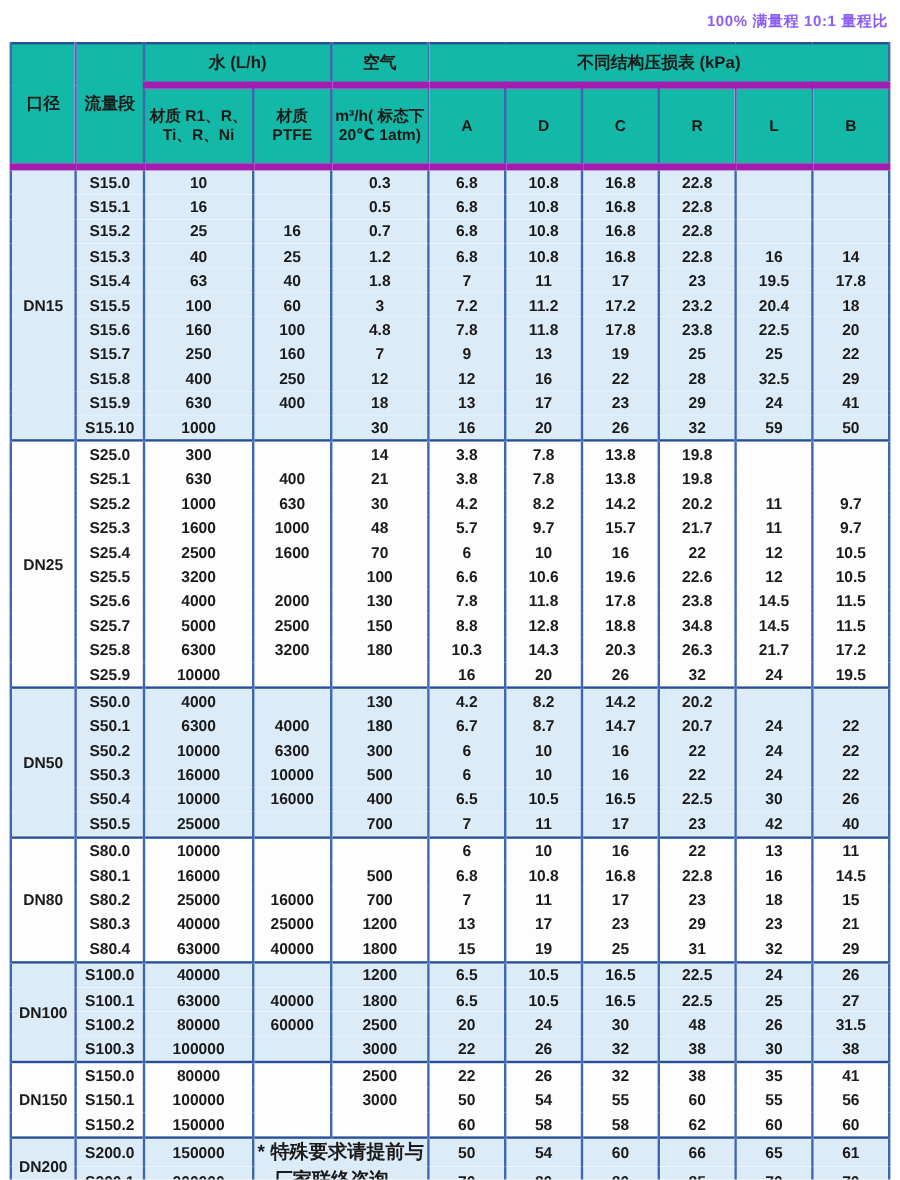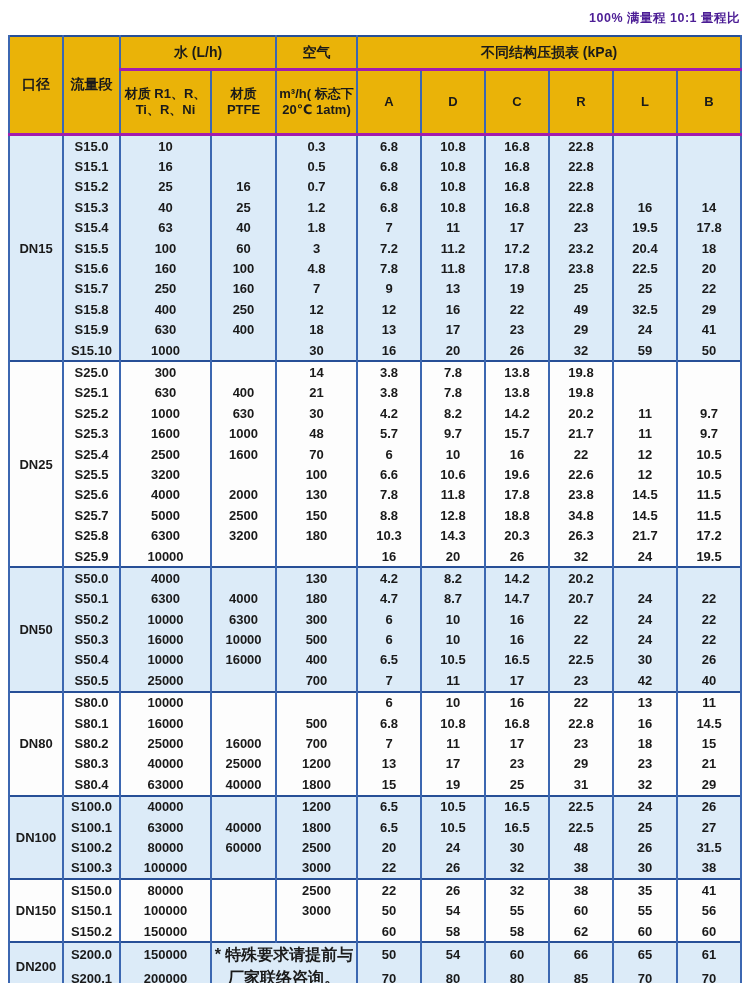--- a/index.html
+++ b/index.html
@@ -4,38 +4,38 @@
 <style>
   html,body{margin:0;padding:0;background:#ffffff;}
   body{
     width:750px;height:983px;position:relative;
     font-family:"Liberation Sans","DejaVu Sans",sans-serif;
     color:#1a1a1a;
     -webkit-font-smoothing:antialiased;
   }
   .top-note{
     position:absolute;top:10px;right:10px;
-    font-size:12.5px;font-weight:700;color:#4c1d95;
+    font-size:12.5px;font-weight:700;color:#8b5cf6;
     letter-spacing:0.5px;
   }
   table.spec{
     position:absolute;left:8px;top:35px;
     border-collapse:collapse;table-layout:fixed;
     width:734px;
     font-weight:700;
   }
   table.spec th, table.spec td{
     border-left:2px solid #3c67b1;
     border-right:2px solid #3c67b1;
     text-align:center;vertical-align:middle;
     padding:0 1px;overflow:hidden;
   }
   
   table.spec{border:2px solid #274f97;}
-  thead th{background:#eab308;border-bottom:3px solid #a21caf;}
+  thead th{background:#14b8a6;border-bottom:6px solid #a21caf;}
   tr.h1 th{height:31px;font-size:14px;}
   tr.h2 th{height:62px;font-size:13px;line-height:1.25;}
   tr.h1 th.span2{height:auto;}
   tbody td{height:20.4px;font-size:13px;line-height:1;}
   tbody tr.gs td{border-top:2px solid #274f97;}
   tbody tr.shade-blue td{background:#dcebf8;}
   tbody tr.shade-white td{background:#fdfdfd;}
   td.note-cell{font-size:16px;line-height:1.45;padding:0 4px;}
 </style>
 </head>
@@ -176,21 +176,21 @@
         <td>22</td>
       </tr>
       <tr class="shade-blue">
         <td>S15.8</td>
         <td>400</td>
         <td>250</td>
         <td>12</td>
         <td>12</td>
         <td>16</td>
         <td>22</td>
-        <td>49</td>
+        <td>28</td>
         <td>32.5</td>
         <td>29</td>
       </tr>
       <tr class="shade-blue">
         <td>S15.9</td>
         <td>630</td>
         <td>400</td>
         <td>18</td>
         <td>13</td>
         <td>17</td>
@@ -343,21 +343,21 @@
         <td>14.2</td>
         <td>20.2</td>
         <td></td>
         <td></td>
       </tr>
       <tr class="shade-blue">
         <td>S50.1</td>
         <td>6300</td>
         <td>4000</td>
         <td>180</td>
-        <td>4.7</td>
+        <td>6.7</td>
         <td>8.7</td>
         <td>14.7</td>
         <td>20.7</td>
         <td>24</td>
         <td>22</td>
       </tr>
       <tr class="shade-blue">
         <td>S50.2</td>
         <td>10000</td>
         <td>6300</td>

